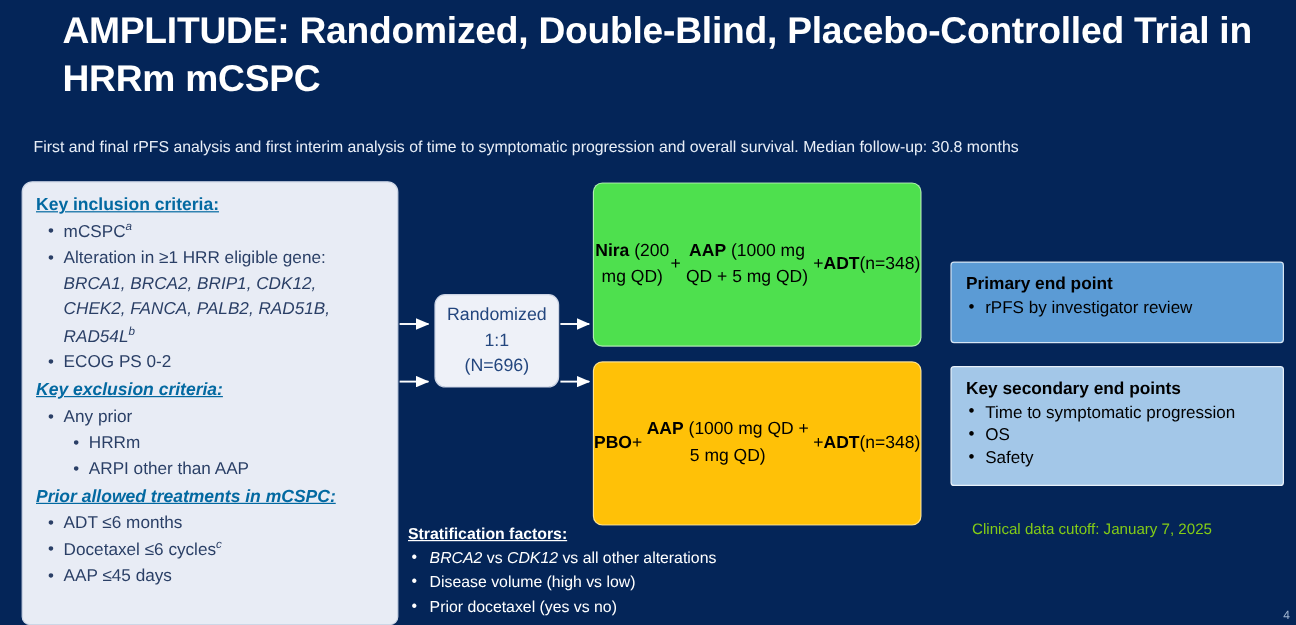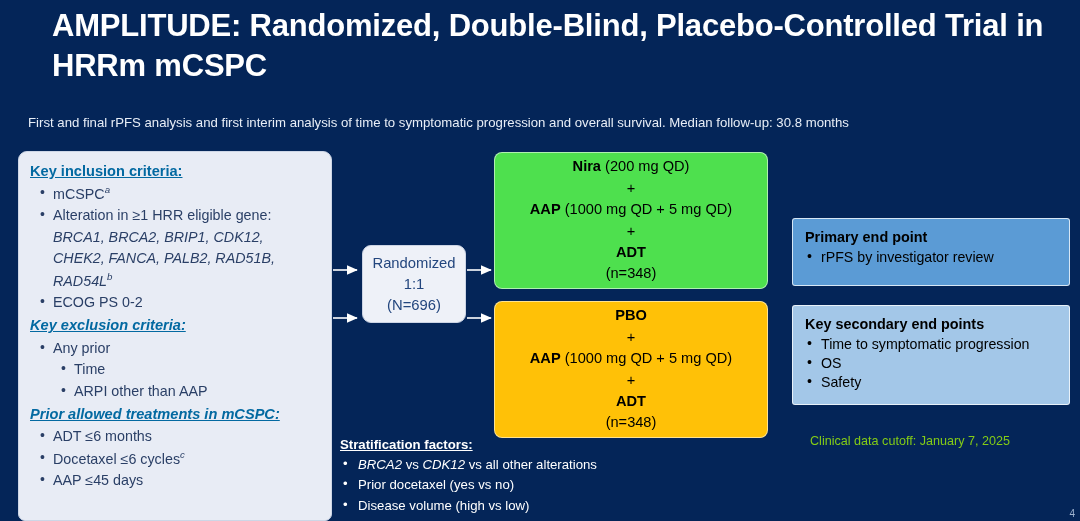--- a/index.html
+++ b/index.html
@@ -99,21 +99,21 @@
     line-height: 1.42;
     border-radius: 9px;
   }
 
   
   .arm-box {
     position: absolute;
     box-sizing: border-box;
     border-radius: 8px;
     display: flex;
-    flex-direction: column;
+    flex-direction: row;
     align-items: center;
     justify-content: center;
     color: #000000;
     font-size: 14.6px;
     line-height: 1.47;
     text-align: center;
     border: 1px solid rgba(255,255,255,0.55);
   }
   #arm-nira {
     left: 494px; top: 152px;
@@ -228,21 +228,21 @@
     <li><span>Alteration in ≥1 HRR eligible gene:</span></li>
     <li class="cont gene">BRCA1, BRCA2, BRIP1, CDK12,</li>
     <li class="cont gene">CHEK2, FANCA, PALB2, RAD51B,</li>
     <li class="cont"><span class="gene">RAD54L</span><sup>b</sup></li>
     <li><span>ECOG PS 0-2</span></li>
   </ul>
 
   <div class="crit-head second">Key exclusion criteria:</div>
   <ul class="crit-list">
     <li>Any prior</li>
-    <li class="sub">Time</li>
+    <li class="sub">HRRm</li>
     <li class="sub">ARPI other than AAP</li>
   </ul>
 
   <div class="crit-head second">Prior allowed treatments in mCSPC:</div>
   <ul class="crit-list">
     <li>ADT ≤6 months</li>
     <li><span>Docetaxel ≤6 cycles</span><sup>c</sup></li>
     <li>AAP ≤45 days</li>
   </ul>
 </div>
@@ -284,22 +284,22 @@
     <li>Time to symptomatic progression</li>
     <li>OS</li>
     <li>Safety</li>
   </ul>
 </div>
 
 <div id="stratification">
   <div class="strat-title">Stratification factors:</div>
   <ul>
     <li><span class="gene">BRCA2</span><span> vs </span><span class="gene">CDK12</span><span> vs all other alterations</span></li>
+    <li>Disease volume (high vs low)</li>
     <li>Prior docetaxel (yes vs no)</li>
-    <li>Disease volume (high vs low)</li>
   </ul>
 </div>
 
 <div id="data-cutoff">Clinical data cutoff: January 7, 2025</div>
 <div id="page-number">4</div>
 
 <svg id="connectors" viewBox="0 0 1080 521">
   <defs>
     <marker id="arrowhead" markerWidth="7" markerHeight="6" refX="6.5" refY="3" orient="auto">
       <polygon points="0 0, 7 3, 0 6" fill="#ffffff"></polygon>

